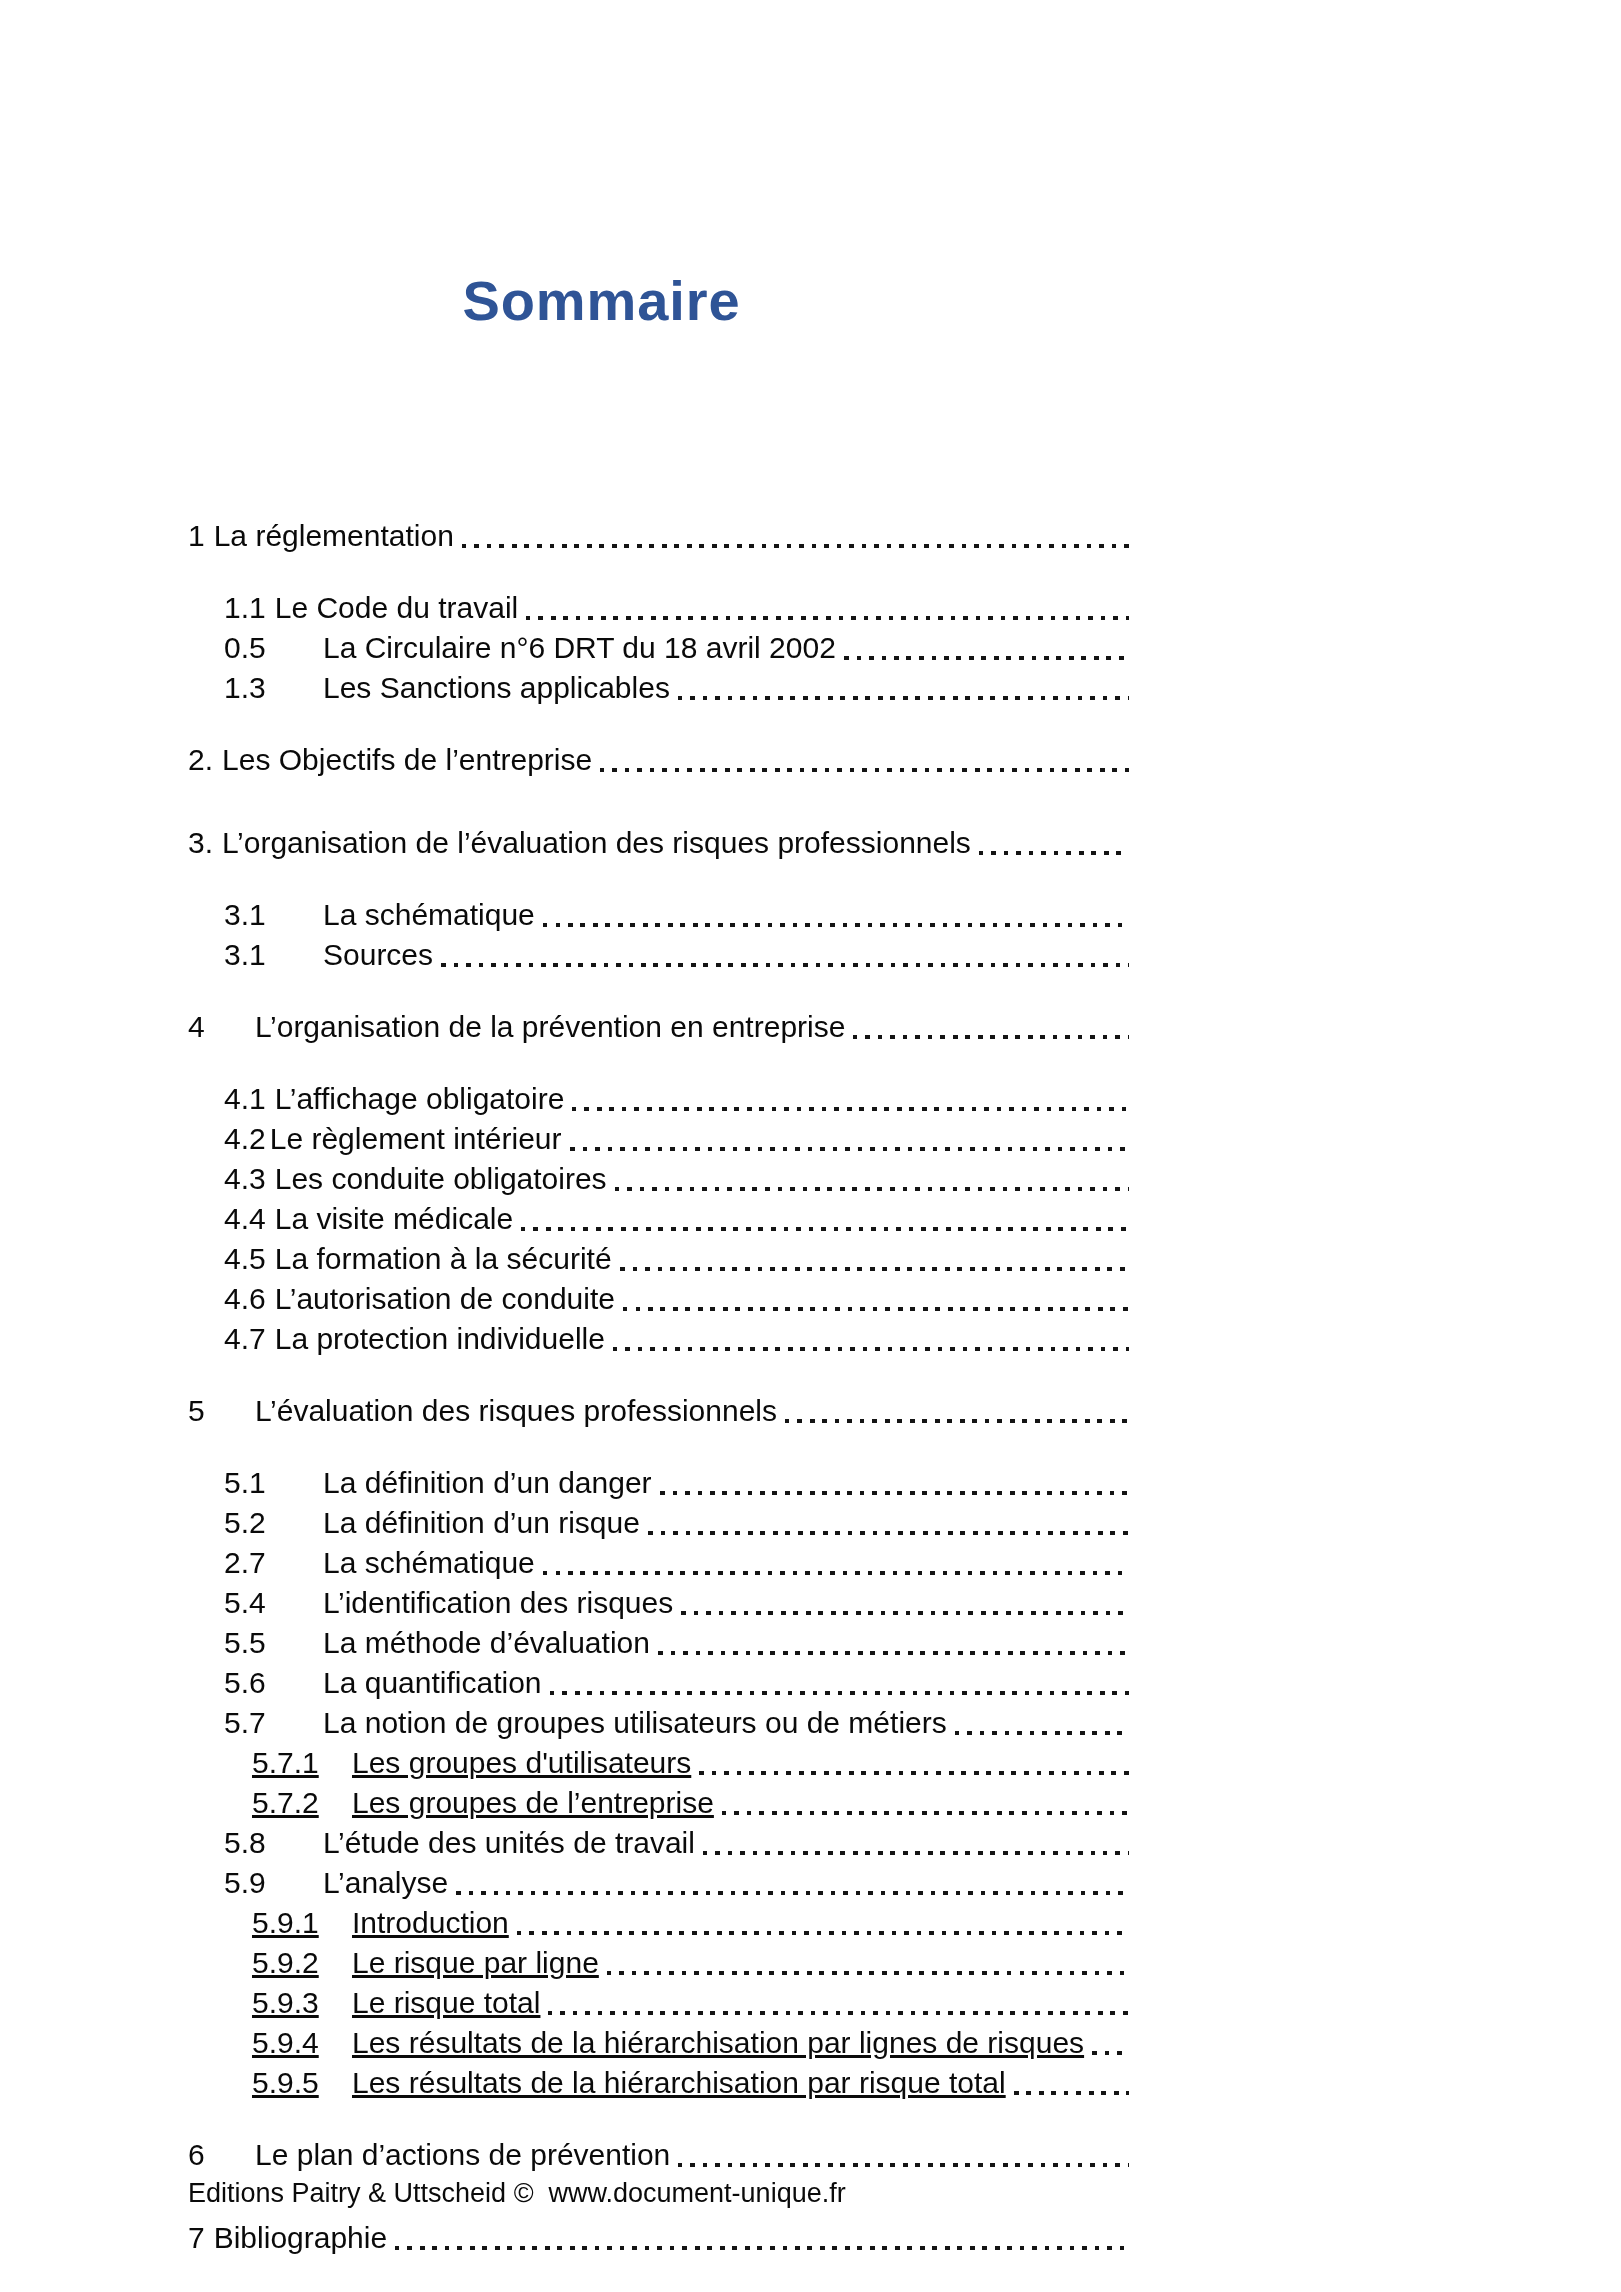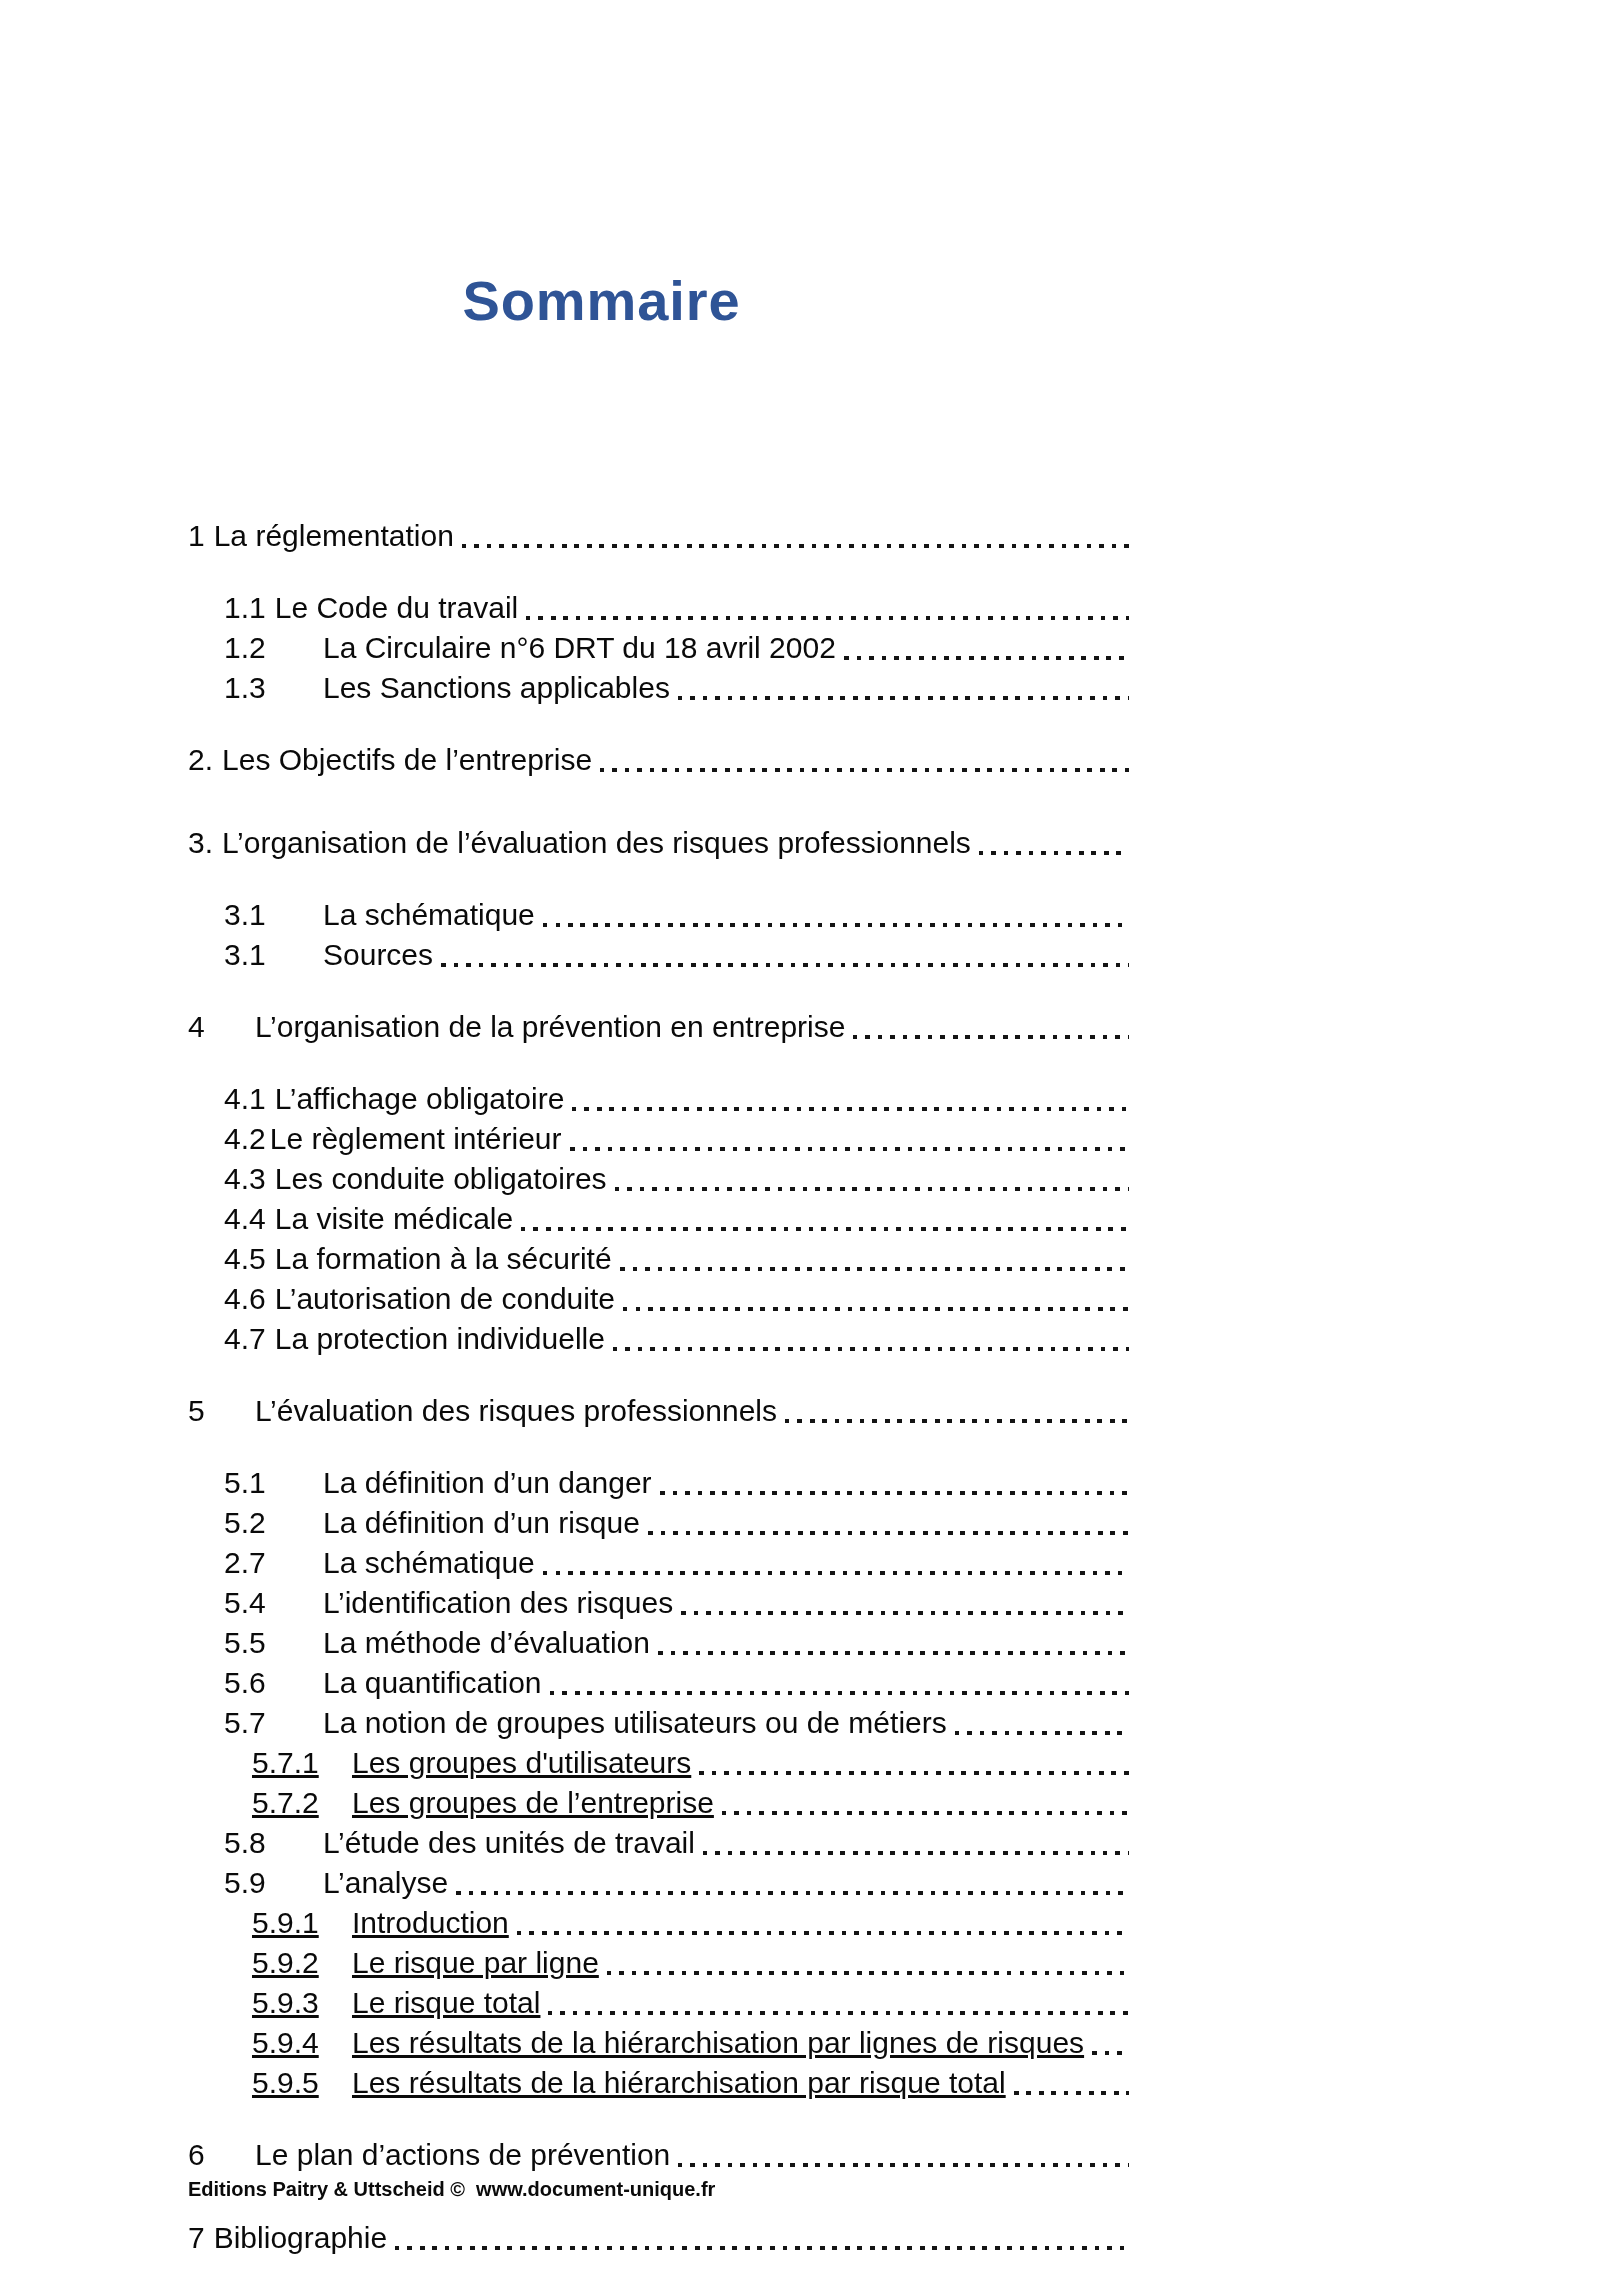--- a/index.html
+++ b/index.html
@@ -46,22 +46,22 @@
   .leader {
     flex: 1 1 auto;
     height: 4.5px;
     margin: 0 1.8px 8px 8px;
     background-image: repeating-linear-gradient(to right, #141414 0 4.5px, transparent 4.5px 12.5px);
   }
   .footer {
     position: absolute;
     left: 188px;
     top: 2178px;
-    font-size: 20px;
-    font-weight: bold;
+    font-size: 27px;
+    font-weight: normal;
     white-space: pre;
   }
 </style>
 </head>
 <body>
 
 <div class="page">
   <div class="doc-title" style="color: rgb(47, 84, 150);">Sommaire</div>
 
   <div class="toc">
@@ -69,21 +69,21 @@
         <span class="num">1</span>
         <span class="label">La réglementation</span>
         <span class="leader"></span>
       </div>
       <div class="row lvl2 gap-space sb1">
         <span class="num">1.1</span>
         <span class="label">Le Code du travail</span>
         <span class="leader"></span>
       </div>
       <div class="row lvl2 gap-tab">
-        <span class="num">1.2</span>
+        <span class="num">0.5</span>
         <span class="label">La Circulaire n°6 DRT du 18 avril 2002</span>
         <span class="leader"></span>
       </div>
       <div class="row lvl2 gap-tab">
         <span class="num">1.3</span>
         <span class="label">Les Sanctions applicables</span>
         <span class="leader"></span>
       </div>
       <div class="row lvl1 gap-space sb1">
         <span class="num">2.</span>

